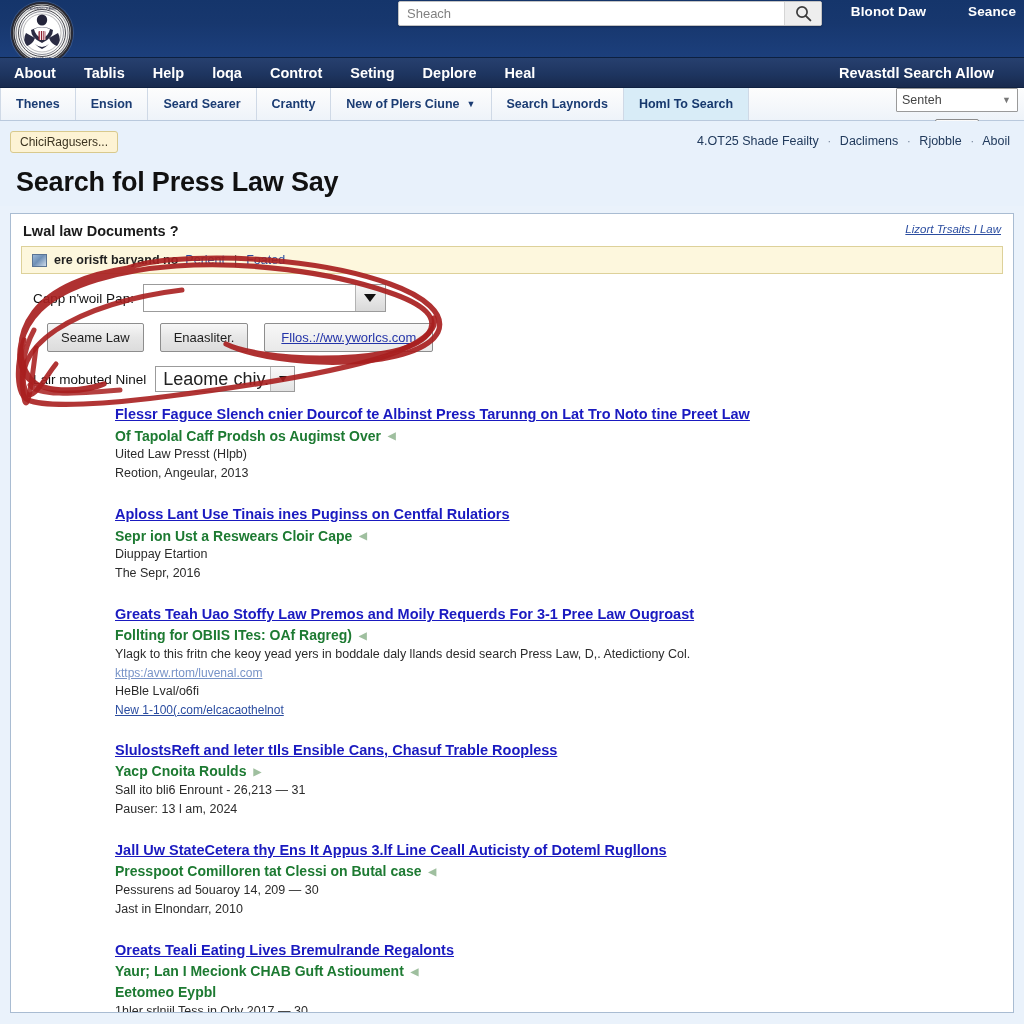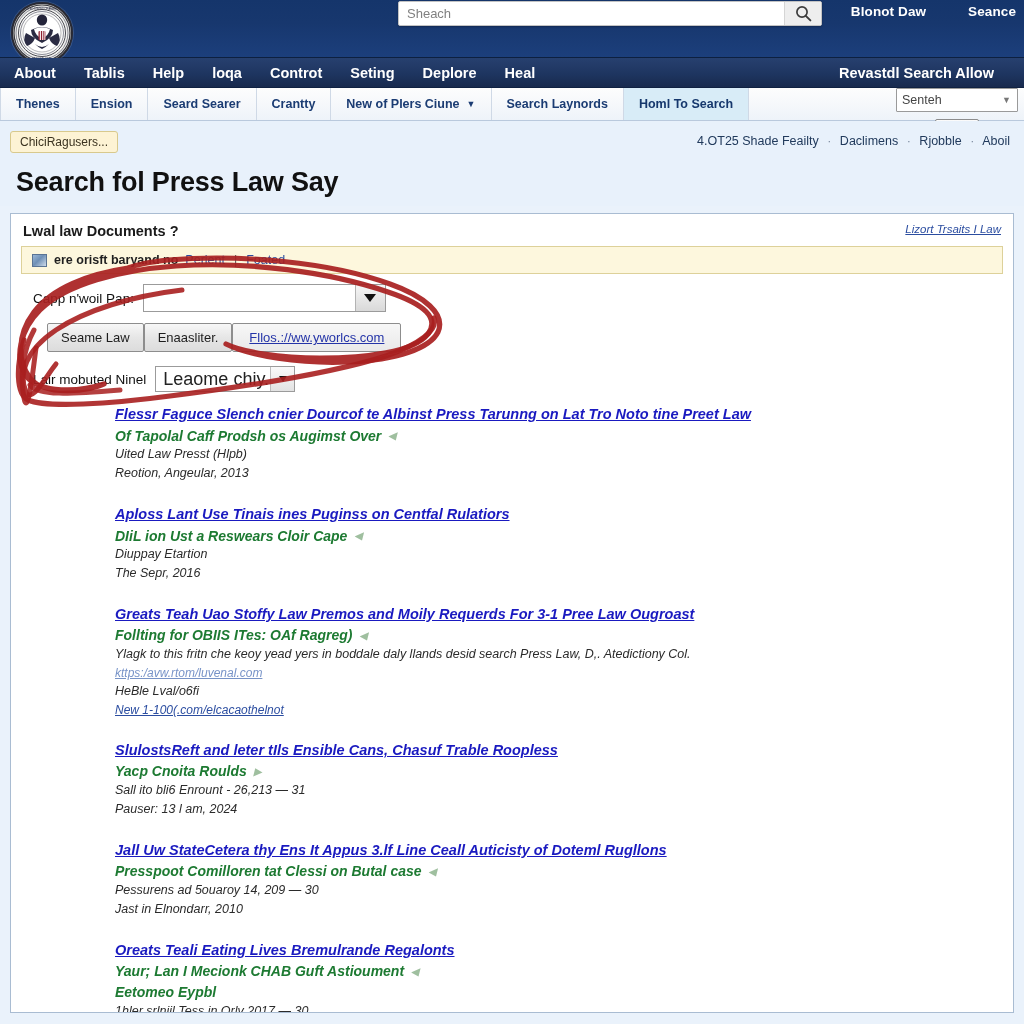--- a/index.html
+++ b/index.html
@@ -309,21 +309,21 @@
     display: flex; align-items: center; justify-content: center;
     cursor: pointer;
   }
   .combo .combo-btn .tri {
     width: 0; height: 0;
     border-left: 6px solid transparent;
     border-right: 6px solid transparent;
     border-top: 8px solid #111;
   }
 
-  .btn-row { display: flex; align-items: center; margin: 5px 0 14px 14px; }
+  .btn-row { display: flex; align-items: center; gap: 16px; margin: 5px 0 14px 14px; }
   .gbtn {
     border: 1px solid #8d8d8d;
     background: linear-gradient(180deg,#f7f7f7 0%, #e6e6e6 50%, #dcdcdc 100%);
     font-size: 13px;
     color: #1d1d1d;
     padding: 6px 13px;
     border-radius: 2px;
     cursor: pointer;
     font-family: "Liberation Sans", sans-serif;
     white-space: nowrap;
@@ -359,21 +359,21 @@
   }
   .small-select .sb .tri2 {
     width: 0; height: 0;
     border-left: 4.5px solid transparent;
     border-right: 4.5px solid transparent;
     border-top: 6px solid #111;
   }
 
   
   .results { padding: 2px 0 0 104px; }
-  .result { margin-bottom: 22px; font-style: italic; }
+  .result { margin-bottom: 22px; }
   .r-title {
     display: inline-block;
     font-size: 14.5px;
     font-weight: bold;
     color: #1a1ac0;
     text-decoration: underline;
     cursor: pointer;
     line-height: 1.35;
   }
   .r-sub {
@@ -582,21 +582,21 @@
           <span>Of Tapolal Caff Prodsh os Augimst Over</span>
           <span class="mark">◀</span>
         </div>
         <div class="r-line">Uited Law Presst (Hlpb)</div>
         <div class="r-line">Reotion, Angeular, 2013</div>
       </div>
 
       <div class="result">
         <a class="r-title" href="#">Aploss Lant Use Tinais ines Puginss on Centfal Rulatiors</a>
         <div class="r-sub">
-          <span>DIiL ion Ust a Reswears Cloir Cape</span>
+          <span>Sepr ion Ust a Reswears Cloir Cape</span>
           <span class="mark">◀</span>
         </div>
         <div class="r-line">Diuppay Etartion</div>
         <div class="r-line">The Sepr, 2016</div>
       </div>
 
       <div class="result">
         <a class="r-title" href="#">Greats Teah Uao Stoffy Law Premos and Moily Requerds For 3-1 Pree Law Ougroast</a>
         <div class="r-sub">
           <span>Follting for OBIIS ITes: OAf Ragreg)</span>

